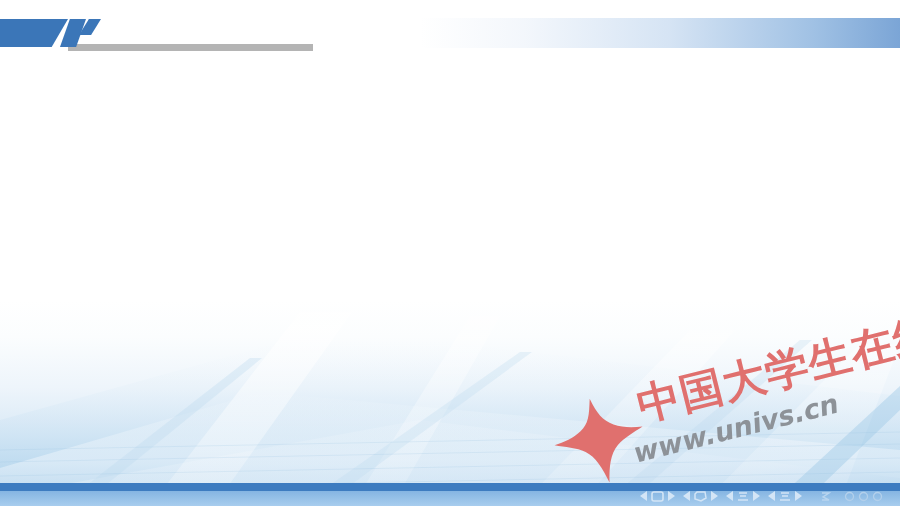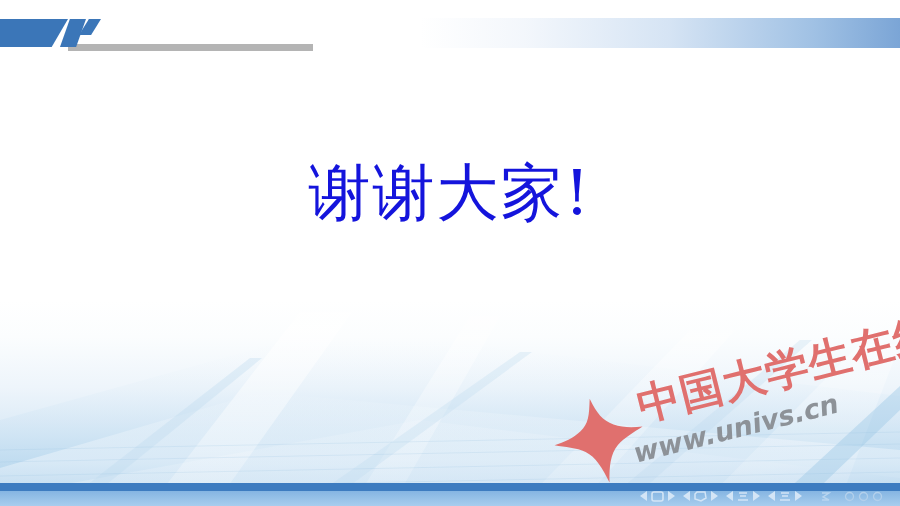--- a/index.html
+++ b/index.html
@@ -179,23 +179,20 @@
 <div id="slide">
 
   <div class="header-zone">
     <div class="header-gradient"></div>
     <div class="header-graybar"></div>
     <div class="header-blue-shape"></div>
     <div class="header-blue-shape2"></div>
     <div class="header-blue-shape3"></div>
   </div>
 
-  <div class="title-wrap">
-    <div class="title-text">谢谢大家!</div>
-  </div>
 
   <div class="art-zone">
     <div class="art-base"></div>
     <svg width="900" height="206" viewBox="0 0 900 206" style="position:absolute;left:0;top:0;">
       <defs>
         <linearGradient id="rg1" x1="0" y1="0" x2="0" y2="1">
           <stop offset="0%" stop-color="#ffffff" stop-opacity="0.0"></stop>
           <stop offset="55%" stop-color="#cfe4f4" stop-opacity="0.55"></stop>
           <stop offset="100%" stop-color="#a9cfe9" stop-opacity="0.85"></stop>
         </linearGradient>

